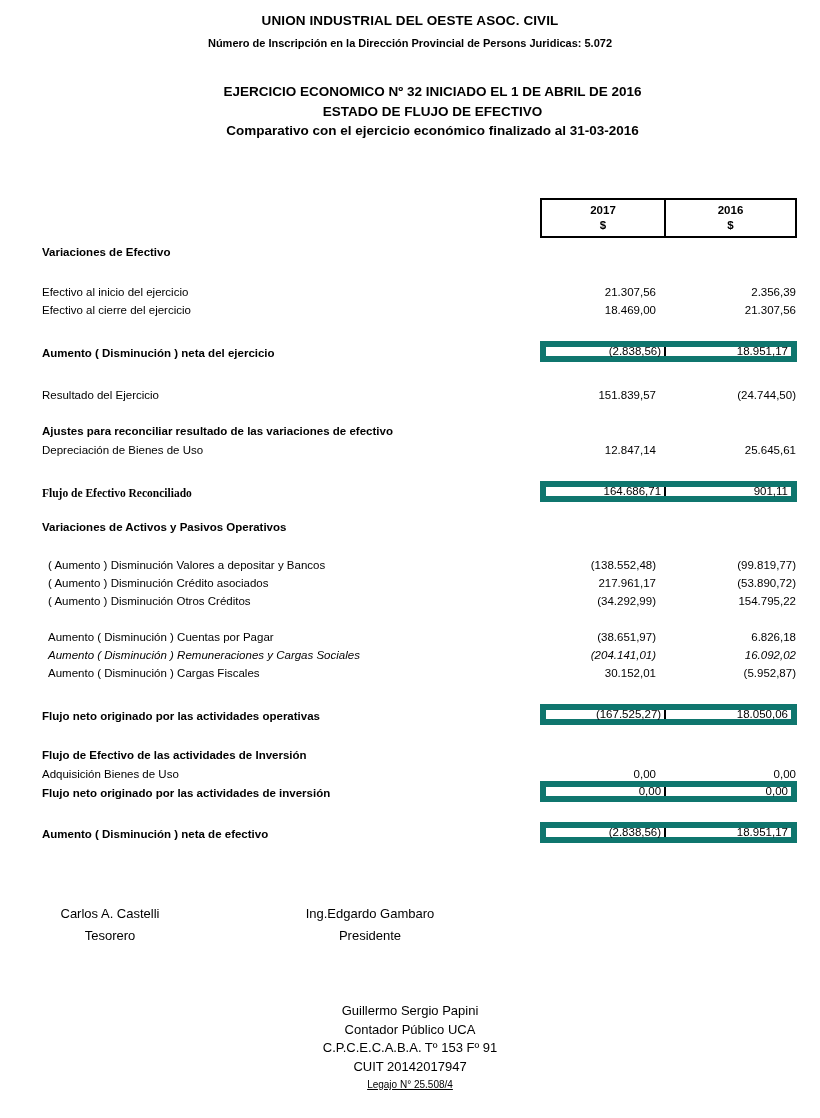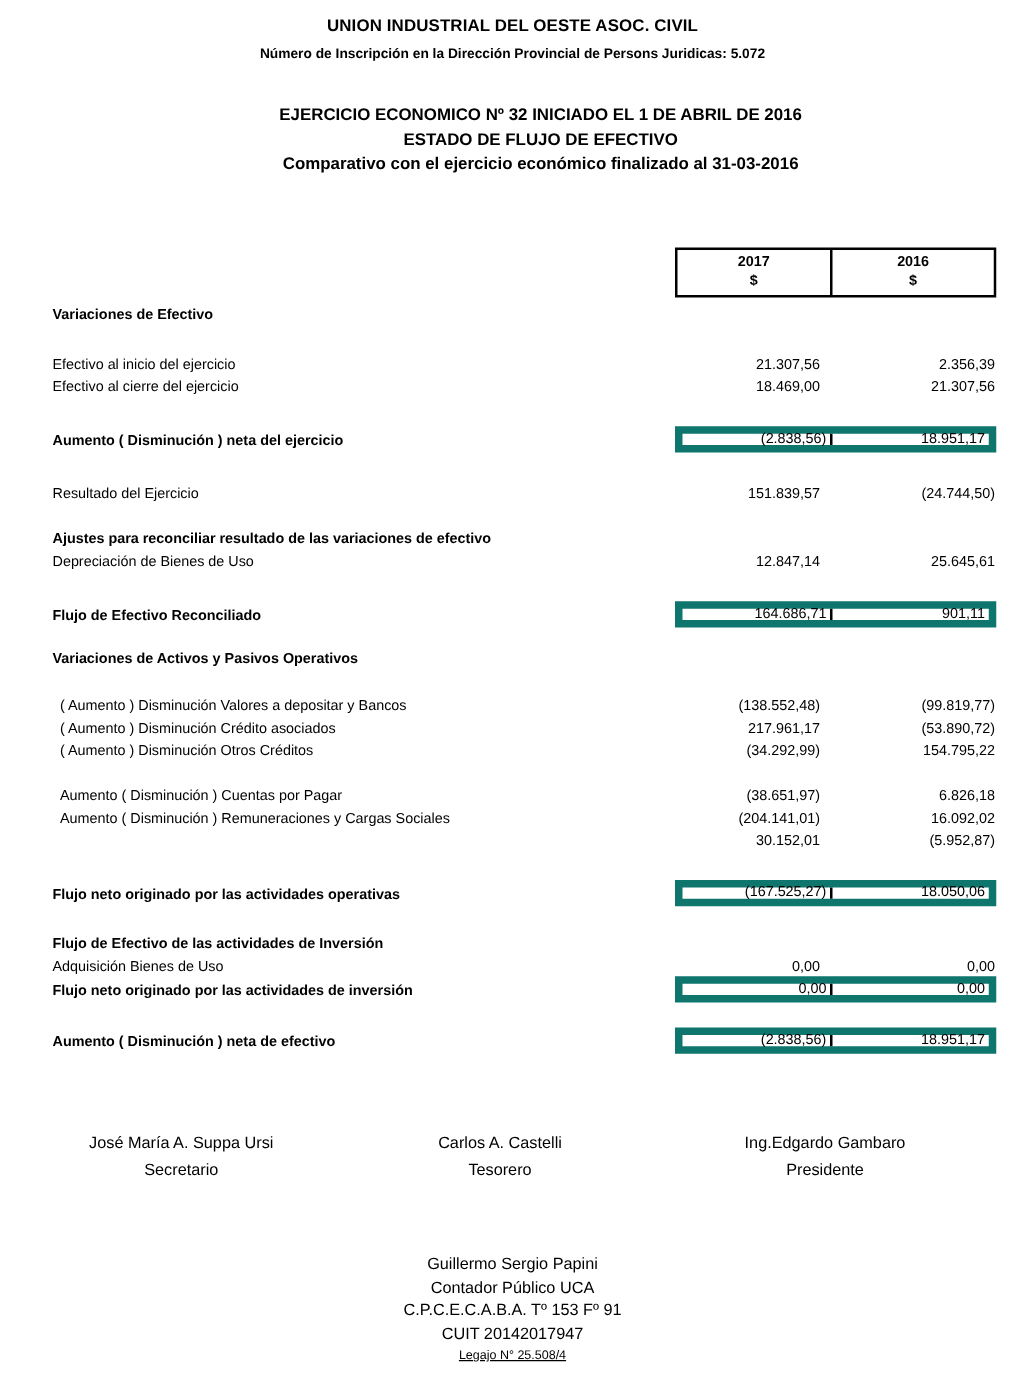--- a/index.html
+++ b/index.html
@@ -218,21 +218,21 @@
   <div class="row" style="position:absolute; top:224px; left:0; width:820px;">
     <span class="label bold">Ajustes para reconciliar resultado de las variaciones de efectivo</span>
   </div>
 
   <div class="row" style="position:absolute; top:243px; left:0; width:820px;">
     <span class="label">Depreciación de Bienes de Uso</span>
     <span class="num c2017">12.847,14</span>
     <span class="num c2016">25.645,61</span>
   </div>
 
-  <div class="row" style="position:absolute; top:286px; left:0; width:692px;">
+  <div class="row" style="position:absolute; top:286px; left:0; width:692px;font-family:Liberation Serif, serif;">
     <span class="label bold">Flujo de Efectivo Reconciliado</span>
   </div>
   <div class="boxrow" style="top:283px;">
     <div class="cell left">164.686,71</div>
     <div class="cell right">901,11</div>
   </div>
 
   <div class="row" style="position:absolute; top:320px; left:0; width:820px;">
     <span class="label bold">Variaciones de Activos y Pasivos Operativos</span>
   </div>
@@ -254,27 +254,28 @@
     <span class="num c2017">(34.292,99)</span>
     <span class="num c2016">154.795,22</span>
   </div>
 
   <div class="row" style="position:absolute; top:430px; left:0; width:820px;">
     <span class="label indent">Aumento ( Disminución ) Cuentas por Pagar</span>
     <span class="num c2017">(38.651,97)</span>
     <span class="num c2016">6.826,18</span>
   </div>
 
-  <div class="row" style="position:absolute; top:448px; left:0; width:820px;">
+  <div class="row" style="position:absolute; top:448px; left:0; width:820px;font-style:italic;">
     <span class="label indent">Aumento ( Disminución ) Remuneraciones y Cargas Sociales</span>
     <span class="num c2017">(204.141,01)</span>
     <span class="num c2016">16.092,02</span>
   </div>
 
   <div class="row" style="position:absolute; top:466px; left:0; width:820px;">
+    <span class="label indent">Aumento ( Disminución ) Cargas Fiscales</span>
     <span class="num c2017">30.152,01</span>
     <span class="num c2016">(5.952,87)</span>
   </div>
 
   <div class="row" style="position:absolute; top:509px; left:0; width:820px;">
     <span class="label bold">Flujo neto originado por las actividades operativas</span>
   </div>
   <div class="boxrow" style="top:506px;">
     <div class="cell left">(167.525,27)</div>
     <div class="cell right">18.050,06</div>
@@ -302,24 +303,20 @@
     <span class="label bold">Aumento ( Disminución ) neta de efectivo</span>
   </div>
   <div class="boxrow" style="top:624px;">
     <div class="cell left">(2.838,56)</div>
     <div class="cell right">18.951,17</div>
   </div>
 
 </div>
 
 <div class="signatures">
-  <div class="sig sig-1">
-    <div class="name">José María A. Suppa Ursi</div>
-    <div class="role">Secretario</div>
-  </div>
   <div class="sig sig-2">
     <div class="name">Carlos A. Castelli</div>
     <div class="role">Tesorero</div>
   </div>
   <div class="sig sig-3">
     <div class="name">Ing.Edgardo Gambaro</div>
     <div class="role">Presidente</div>
   </div>
 </div>
 

